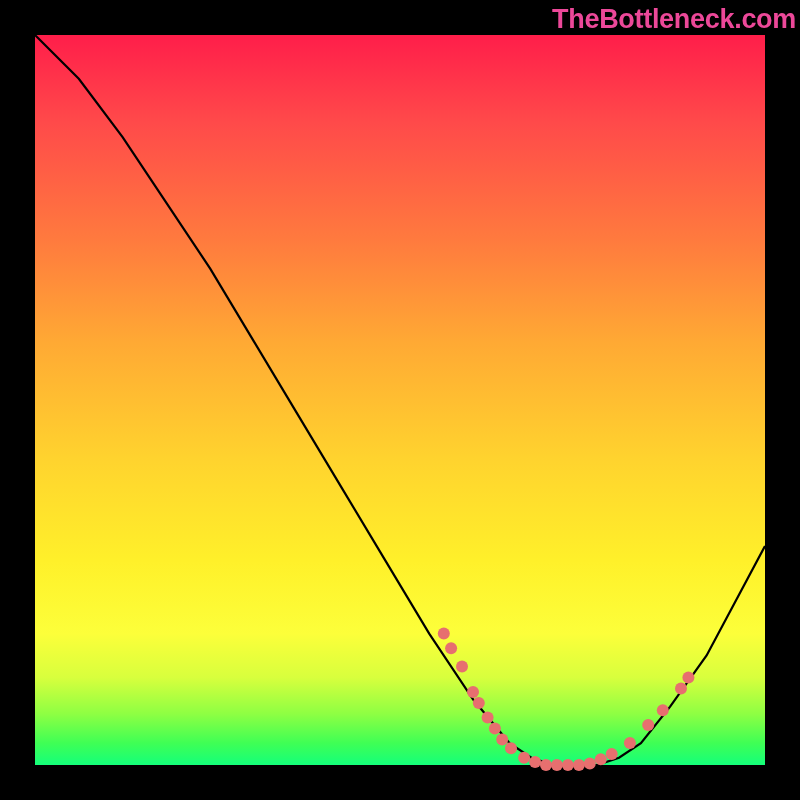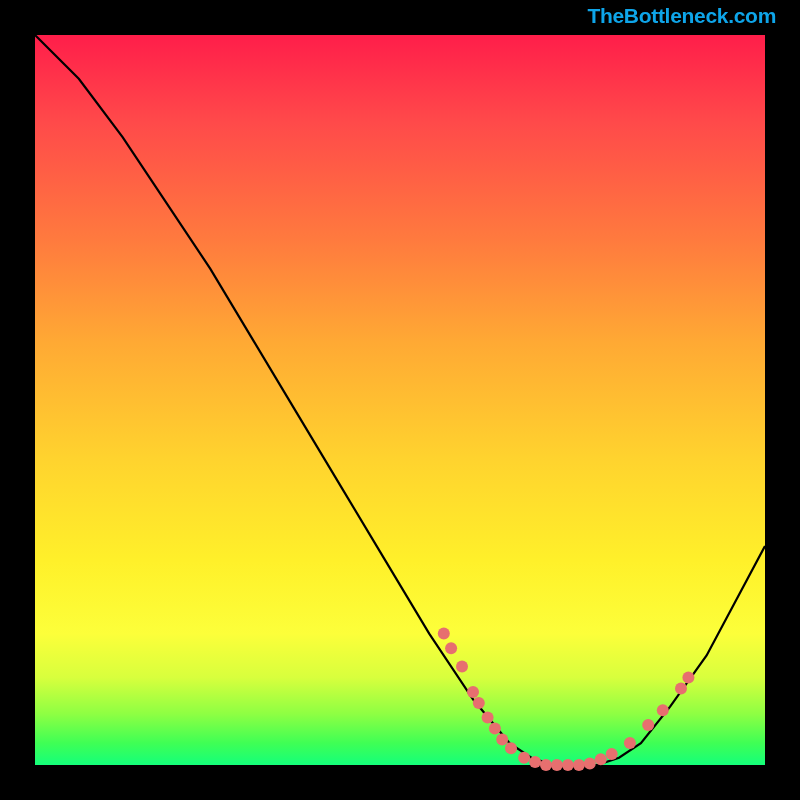--- a/index.html
+++ b/index.html
@@ -8,24 +8,24 @@
     width: 800px;
     height: 800px;
     background: #000;
     position: relative;
     overflow: hidden;
     font-family: Arial, Helvetica, sans-serif;
   }
   .attribution {
     position: absolute;
     top: 4px;
-    right: 24px;
-    font-size: 21px;
+    right: 4px;
+    font-size: 27px;
     font-weight: 600;
-    color: #0ea5e9;
+    color: #ec4899;
     z-index: 10;
     letter-spacing: -0.3px;
   }
   .plot-area {
     position: absolute;
     left: 35px;
     top: 35px;
     width: 730px;
     height: 730px;
     

